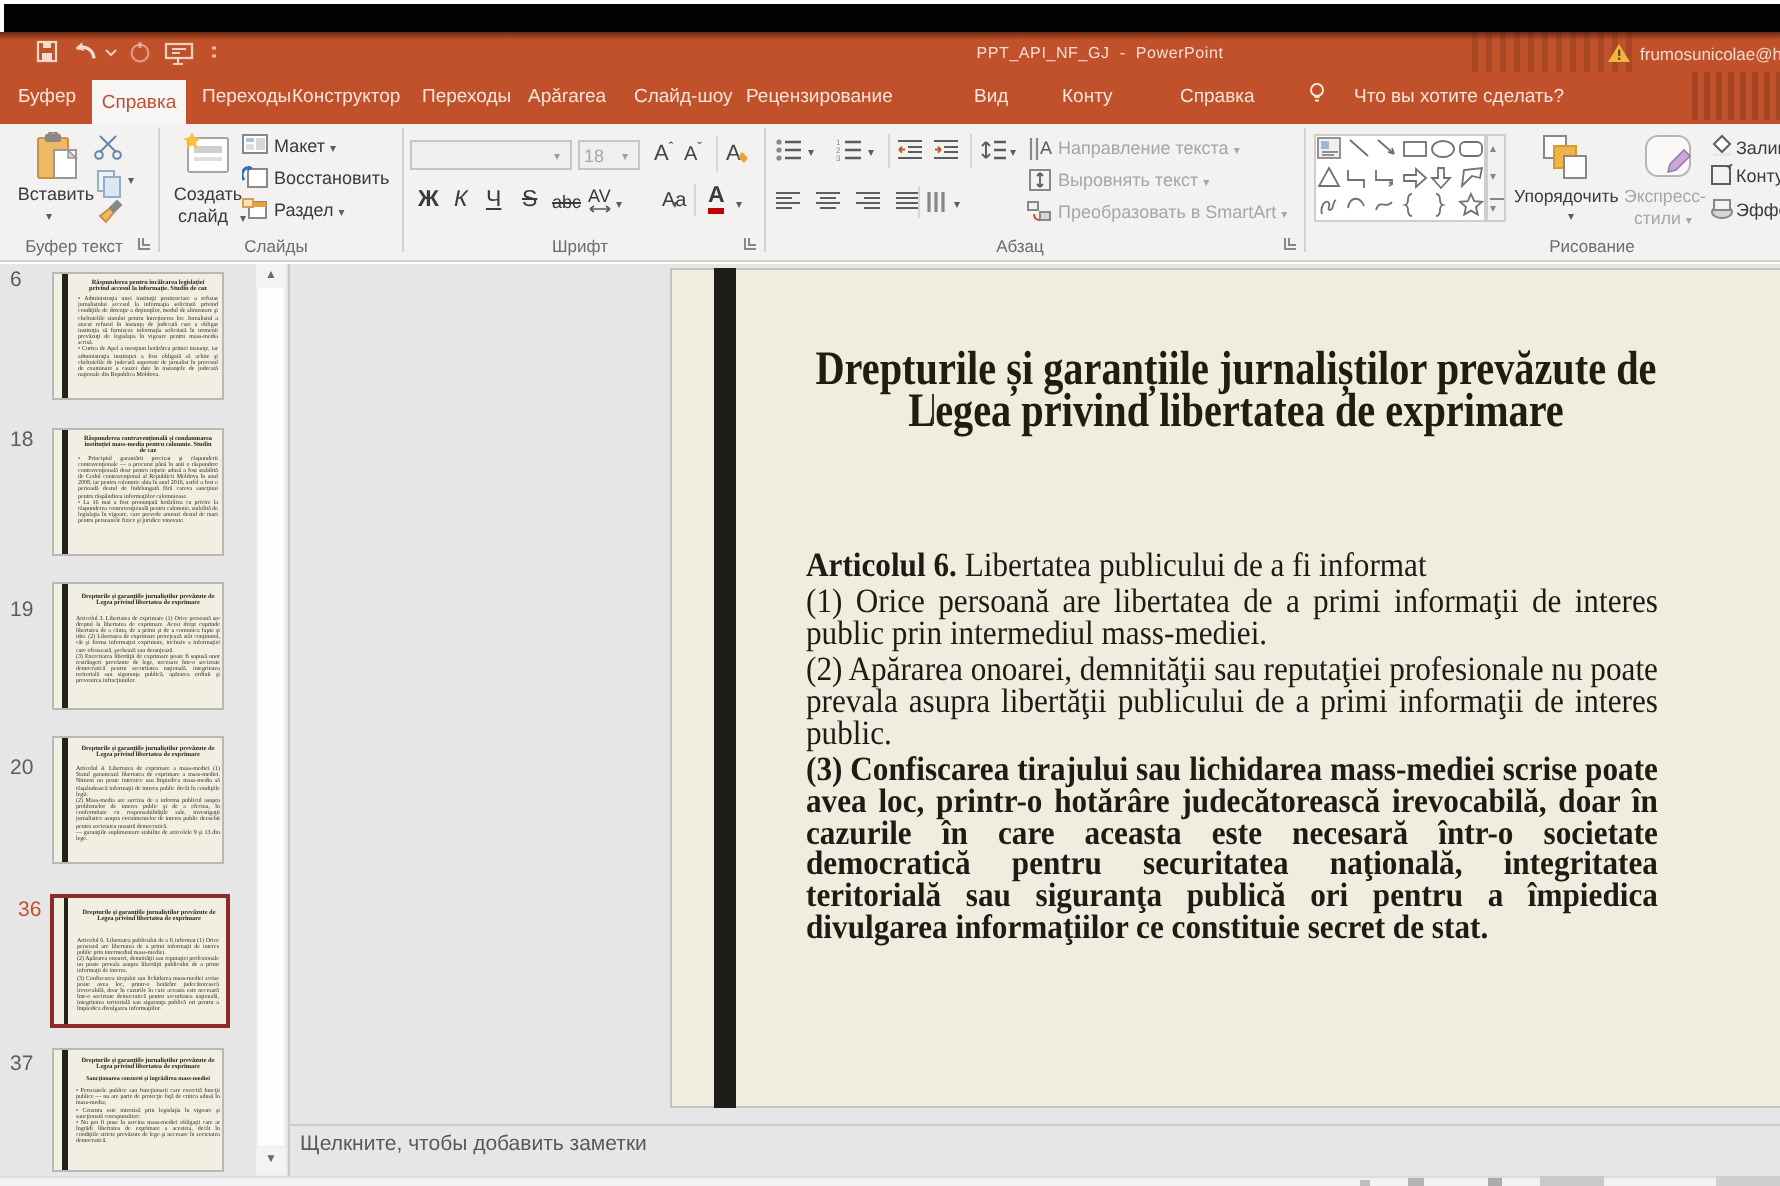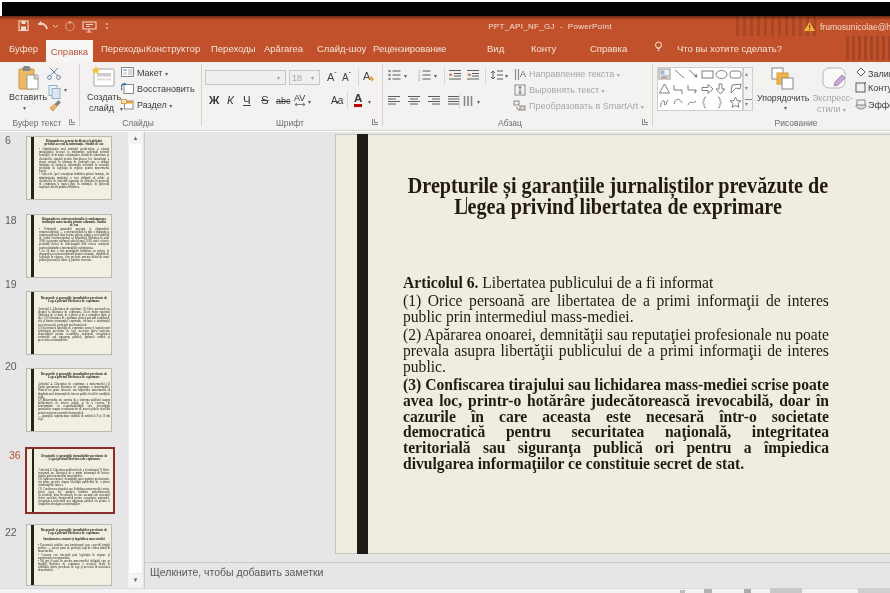--- a/index.html
+++ b/index.html
@@ -346,39 +346,39 @@
     <div class="bar"></div>
     <div class="mini" style="left:14px;top:3px;width:66px;font-size:3.2px;font-weight:bold;text-align:center">Răspunderea pentru încălcarea legislaţiei privind accesul la informaţie. Studiu de caz<br><br></div>
     <div class="mini" style="left:12px;top:11px;width:70px;font-size:3px;text-align:justify">• Administraţia unei instituţii penitenciare a refuzat jurnalistului accesul la informaţia solicitată privind condiţiile de detenţie a deţinuţilor, modul de alimentare şi cheltuielile statului pentru întreţinerea lor. Jurnalistul a atacat refuzul în instanţa de judecată care a obligat instituţia să furnizeze informaţia solicitată în termenii prevăzuţi de legislaţia în vigoare pentru mass-media scrisă.<br>• Curtea de Apel a menţinut hotărârea primei instanţe, iar administraţia instituţiei a fost obligată să achite şi cheltuielile de judecată suportate de jurnalist în procesul de examinare a cauzei date în instanţele de judecată naţionale din Republica Moldova.</div>
   </div>
   <div class="thnum" style="left:5px;top:214px">18</div>
   <div class="card" style="top:213.5px">
     <div class="bar"></div>
     <div class="mini" style="left:14px;top:3px;width:66px;font-size:3.2px;font-weight:bold;text-align:center">Răspunderea contravenţională şi condamnarea instituţiei mass-media pentru calomnie. Studiu de caz</div>
     <div class="mini" style="left:12px;top:13px;width:70px;font-size:3px;text-align:justify">• Principiul garantării precizat şi răspunderii contravenţionale — a procurat până în anii o răspundere contravenţională doar pentru injurie adusă a fost stabilită de Codul contravenţional al Republicii Moldova în anul 2008, iar pentru calomnie abia în anul 2016, astfel a fost o perioadă destul de îndelungată fără careva sancţiuni pentru răspândirea informaţiilor calomnioase.<br>• La 16 mai a fost pronunţată hotărârea cu privire la răspunderea contravenţională pentru calomnie, stabilită de legislaţia în vigoare, care prevede amenzi destul de mari pentru persoanele fizice şi juridice vinovate.</div>
   </div>
-  <div class="thnum" style="left:5px;top:278px">19</div>
+  <div class="thnum" style="left:5px;top:299px">19</div>
   <div class="card" style="top:290.7px">
     <div class="bar"></div>
     <div class="mini" style="left:12px;top:5px;width:70px;font-size:3.2px;font-weight:bold;text-align:center">Drepturile şi garanţiile jurnaliştilor prevăzute de Legea privind libertatea de exprimare</div>
     <div class="mini" style="left:11px;top:16px;width:72px;font-size:3px;text-align:justify">Articolul 3. Libertatea de exprimare (1) Orice persoană are dreptul la libertatea de exprimare. Acest drept cuprinde libertatea de a căuta, de a primi şi de a comunica fapte şi idei. (2) Libertatea de exprimare protejează atât conţinutul, cât şi forma informaţiei exprimate, inclusiv a informaţiei care ofensează, şochează sau deranjează.<br>(3) Exercitarea libertăţii de exprimare poate fi supusă unor restrângeri prevăzute de lege, necesare într-o societate democratică pentru securitatea naţională, integritatea teritorială sau siguranţa publică, apărarea ordinii şi prevenirea infracţiunilor.</div>
   </div>
-  <div class="thnum" style="left:5px;top:360px">20</div>
+  <div class="thnum" style="left:5px;top:378px">20</div>
   <div class="card" style="top:368px">
     <div class="bar"></div>
     <div class="mini" style="left:12px;top:4px;width:70px;font-size:3.2px;font-weight:bold;text-align:center">Drepturile şi garanţiile jurnaliştilor prevăzute de Legea privind libertatea de exprimare</div>
     <div class="mini" style="left:11px;top:14px;width:72px;font-size:3px;text-align:justify">Articolul 4. Libertatea de exprimare a mass-mediei (1) Statul garantează libertatea de exprimare a mass-mediei. Nimeni nu poate interzice sau împiedica mass-media să răspândească informaţii de interes public decât în condiţiile legii.<br>(2) Mass-media are sarcina de a informa publicul asupra problemelor de interes public şi de a efectua, în conformitate cu responsabilităţile sale, investigaţii jurnalistice asupra evenimentelor de interes public deosebit pentru societatea noastră democratică.<br>— garanţiile suplimentare stabilite de articolele 9 şi 13 din lege.</div>
   </div>
   <div class="thnum" style="left:9px;top:449px;color:#c0512e">36</div>
   <div id="selcard">
     <div class="bar"></div>
     <div class="mini" style="left:13px;top:6px;width:70px;font-size:3.2px;font-weight:bold;text-align:center">Drepturile şi garanţiile jurnaliştilor prevăzute de Legea privind libertatea de exprimare</div>
     <div class="mini" style="left:12px;top:20px;width:71px;font-size:3px;text-align:justify">Articolul 6. Libertatea publicului de a fi informat (1) Orice persoană are libertatea de a primi informaţii de interes public prin intermediul mass-mediei.<br>(2) Apărarea onoarei, demnităţii sau reputaţiei profesionale nu poate prevala asupra libertăţii publicului de a primi informaţii de interes.<br>(3) Confiscarea tirajului sau lichidarea mass-mediei scrise poate avea loc, printr-o hotărâre judecătorească irevocabilă, doar în cazurile în care aceasta este necesară într-o societate democratică pentru securitatea naţională, integritatea teritorială sau siguranţa publică ori pentru a împiedica divulgarea informaţiilor.</div>
   </div>
-  <div class="thnum" style="left:5px;top:526px">22</div>
+  <div class="thnum" style="left:5px;top:526px">37</div>
   <div class="card" style="top:524px;height:62px">
     <div class="bar" style="height:60px"></div>
     <div class="mini" style="left:12px;top:4px;width:70px;font-size:3.2px;font-weight:bold;text-align:center">Drepturile şi garanţiile jurnaliştilor prevăzute de Legea privind libertatea de exprimare</div>
     <div class="mini" style="left:16px;top:13px;width:62px;font-size:3px;font-weight:bold;text-align:center">Sancţionarea cenzurei şi îngrădirea mass-mediei</div>
     <div class="mini" style="left:11px;top:19px;width:72px;font-size:3px;text-align:justify">• Persoanele publice sau funcţionarii care exercită funcţii publice — nu are parte de protecţie faţă de critica adusă în mass-media;<br>• Cenzura este interzisă prin legislaţia în vigoare şi sancţionată corespunzător;<br>• Nu pot fi puse în sarcina mass-mediei obligaţii care ar îngrădi libertatea de exprimare a acesteia, decât în condiţiile stricte prevăzute de lege şi necesare în societatea democratică.</div>
   </div>
   <div class="abs" id="sbtrack"></div>
   <div class="abs" id="sbthumb"></div>
   <div class="sbbtn" style="top:132px">▲</div>
   <div class="sbbtn" style="top:574px">▼</div>

